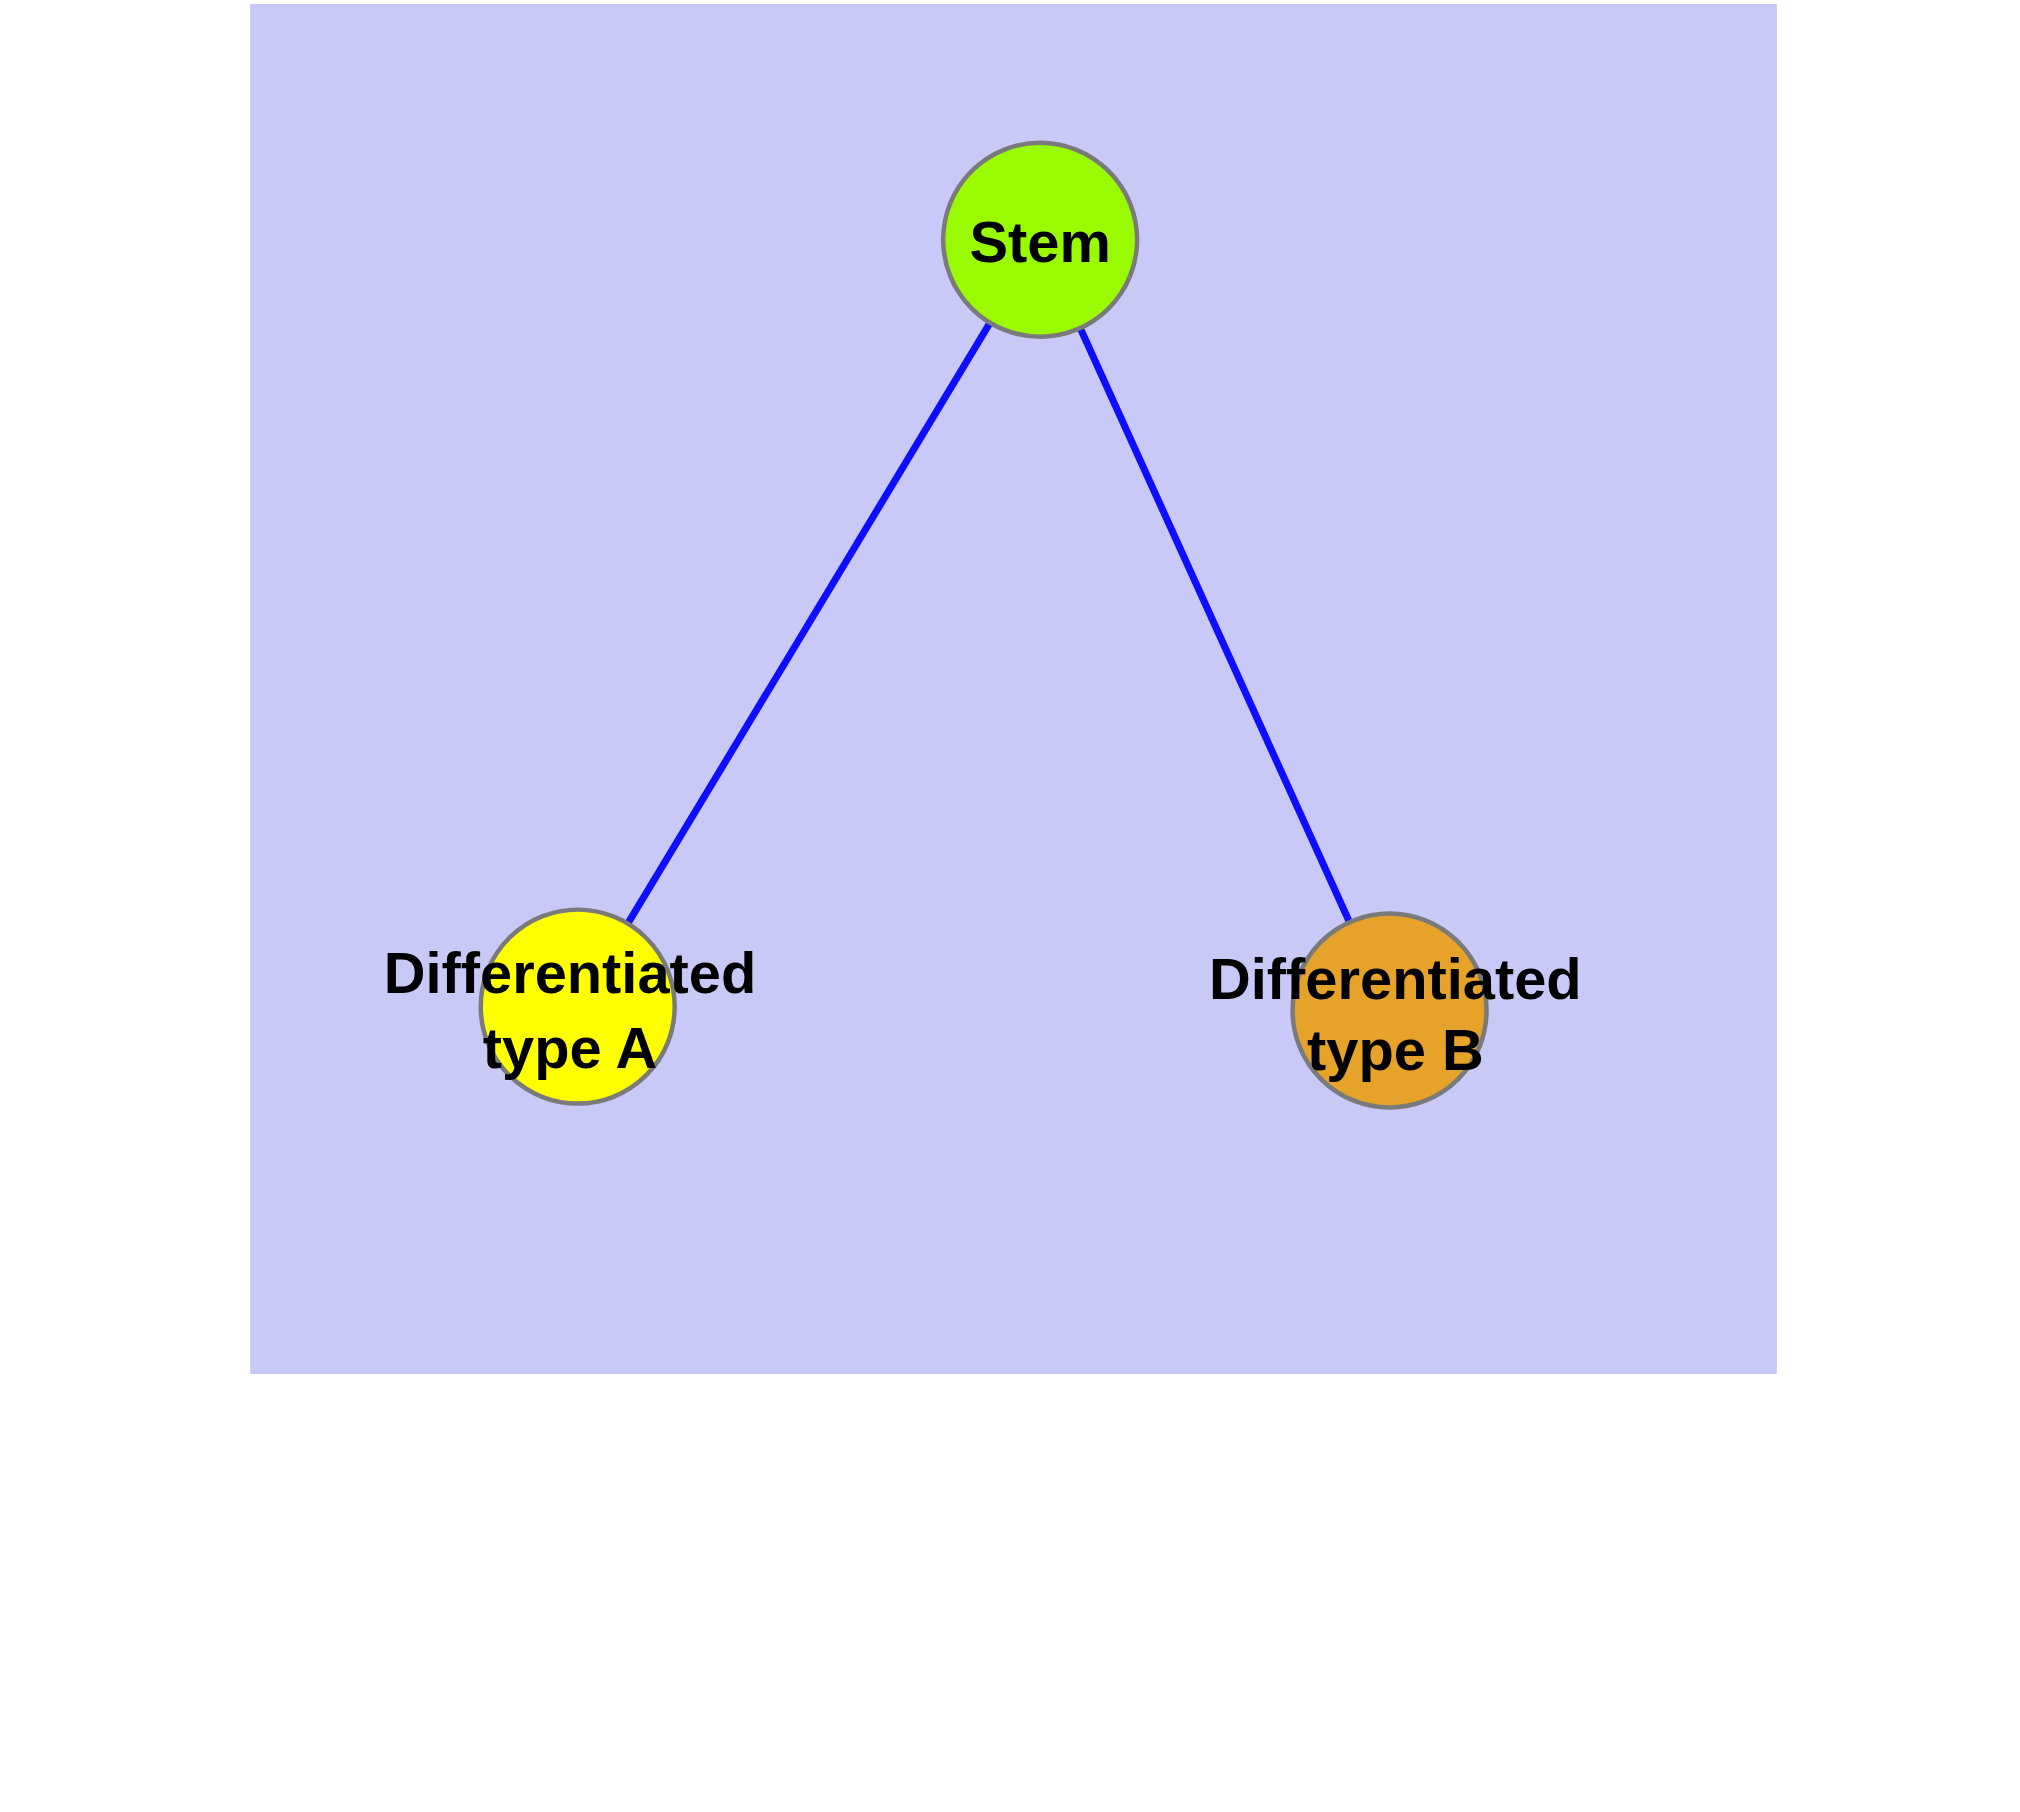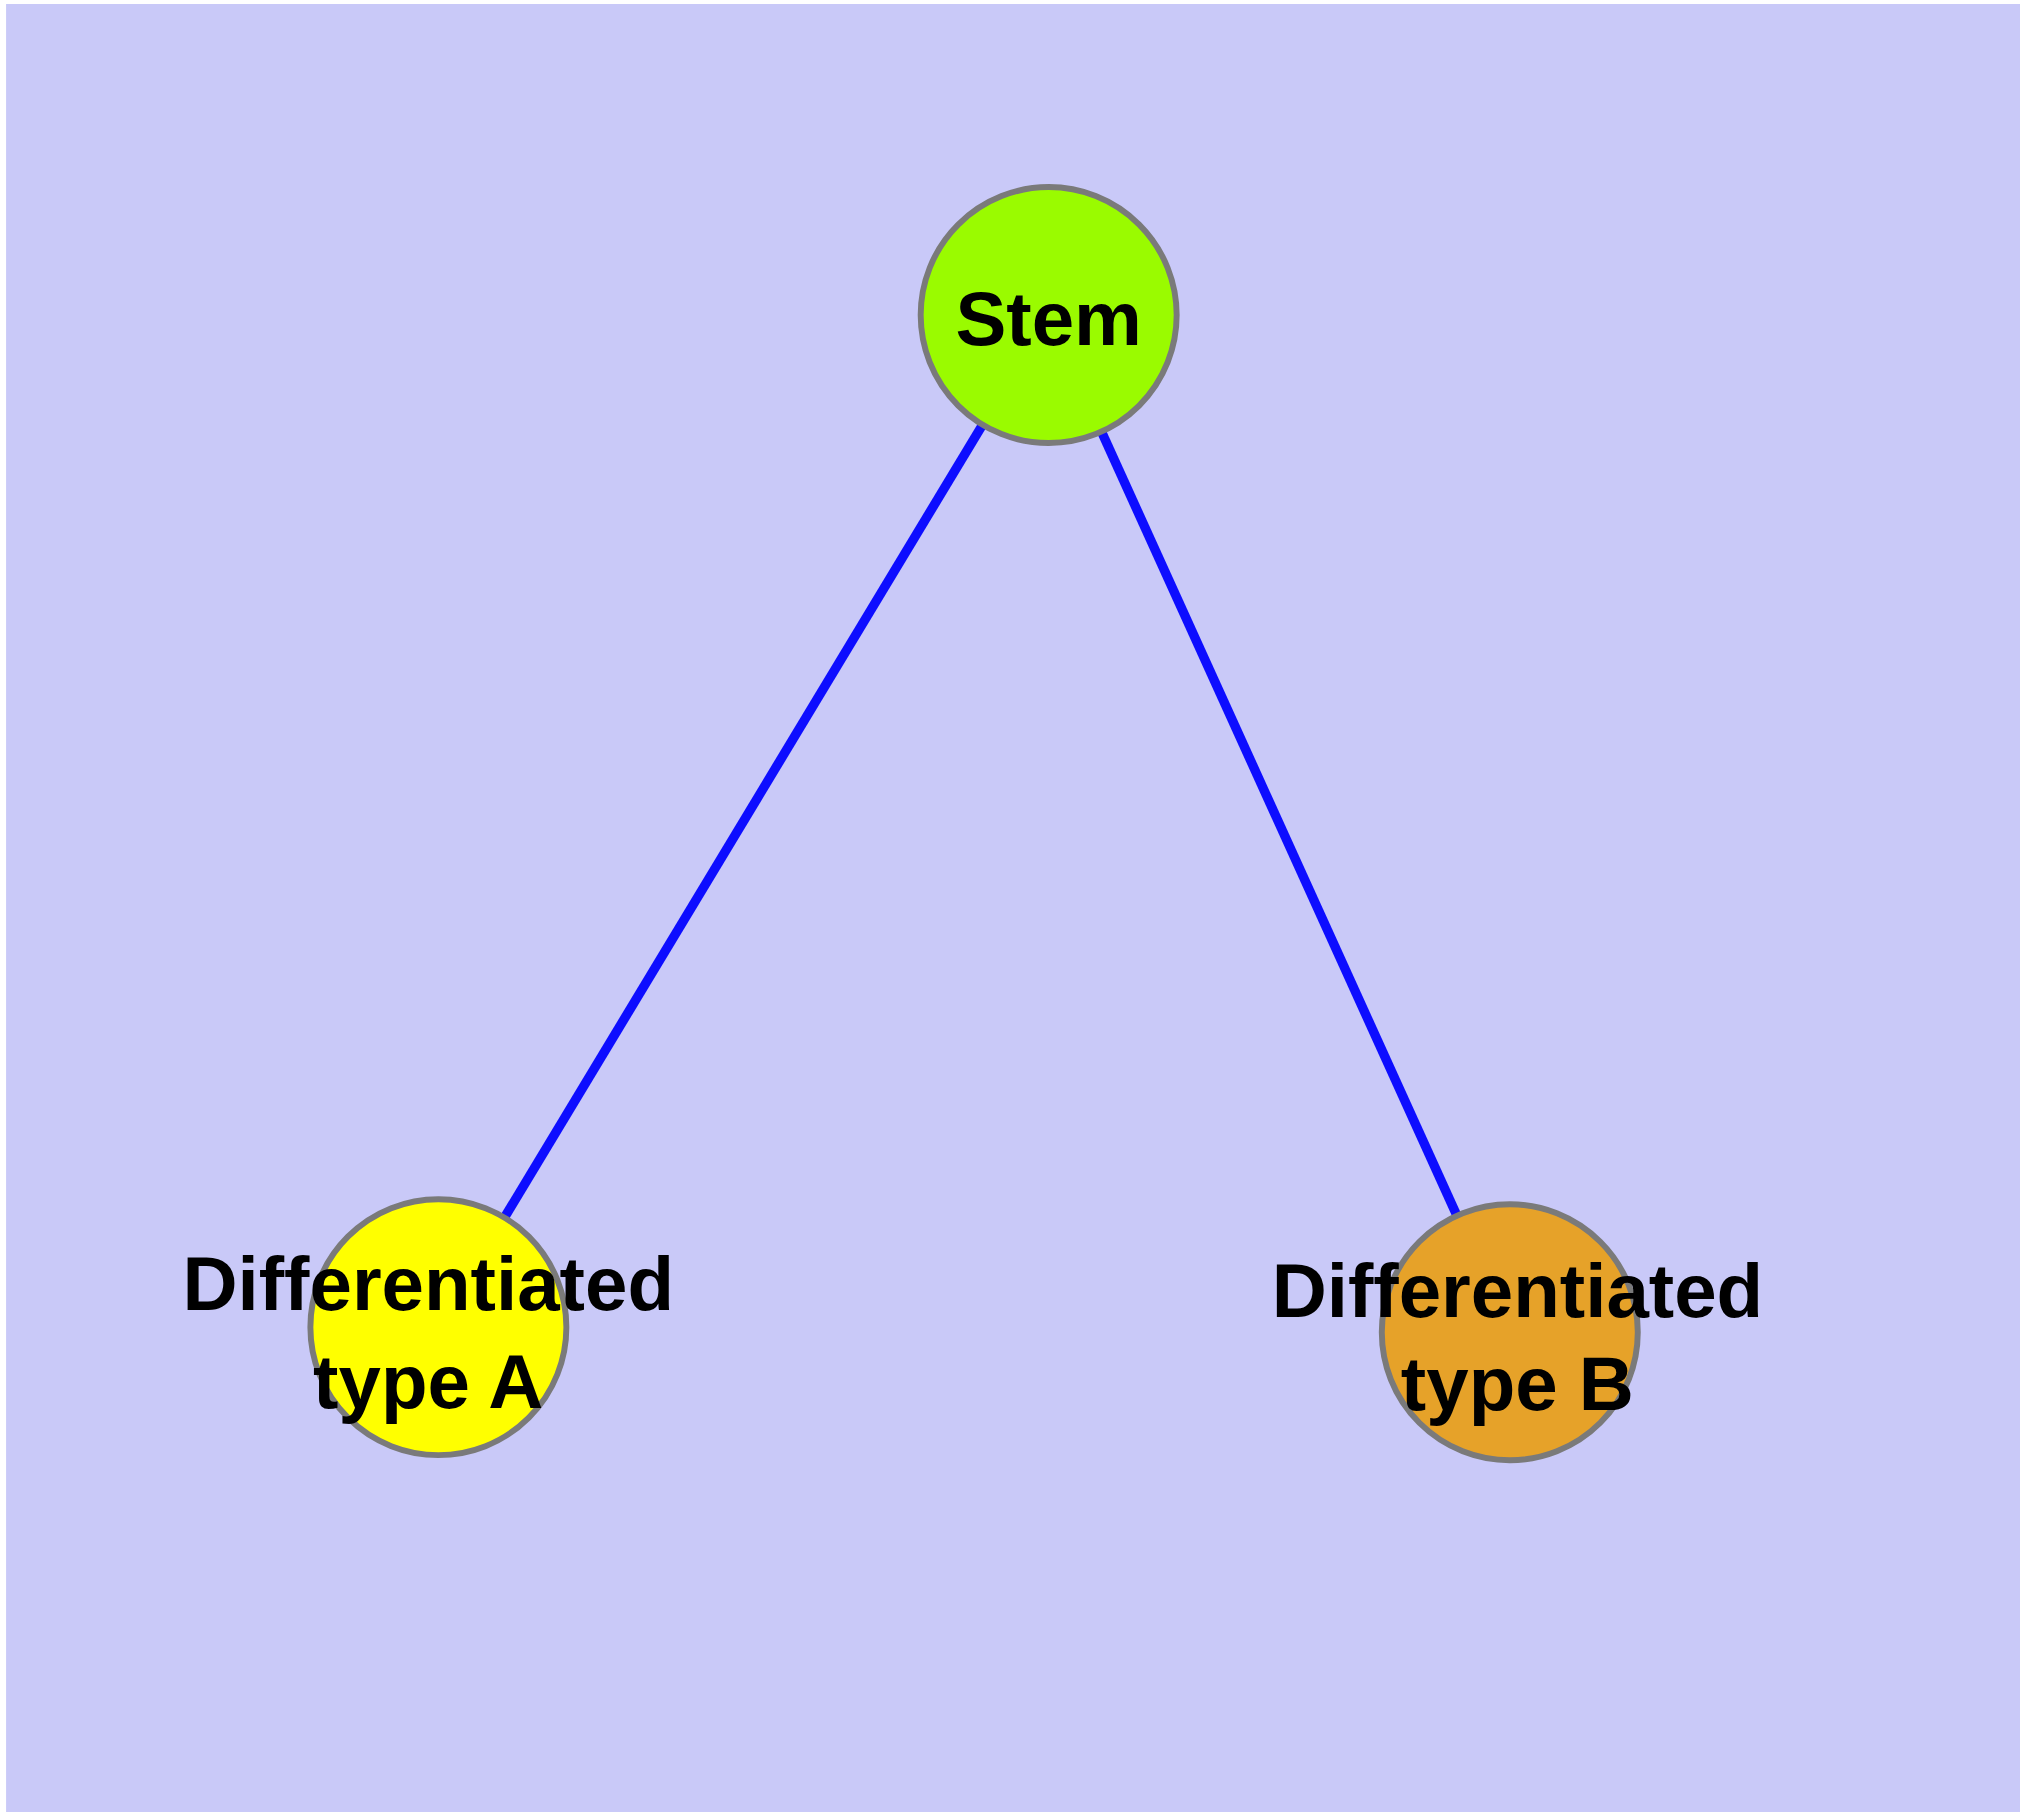--- a/index.html
+++ b/index.html
@@ -9,21 +9,21 @@
     width: 2021px;
     height: 1812px;
     overflow: hidden;
     font-family: "Liberation Sans", sans-serif;
   }
   .canvas {
     position: absolute;
     top: 4.2px;
     left: 6px;
     width: 2015px;
-    height: 1808px;
+    height: 1370px;
   }
   .canvas svg {
     display: block;
     width: 100%;
     height: 100%;
   }
   .edge {
     fill: none;
     stroke-width: 11;
     stroke-linecap: butt;

